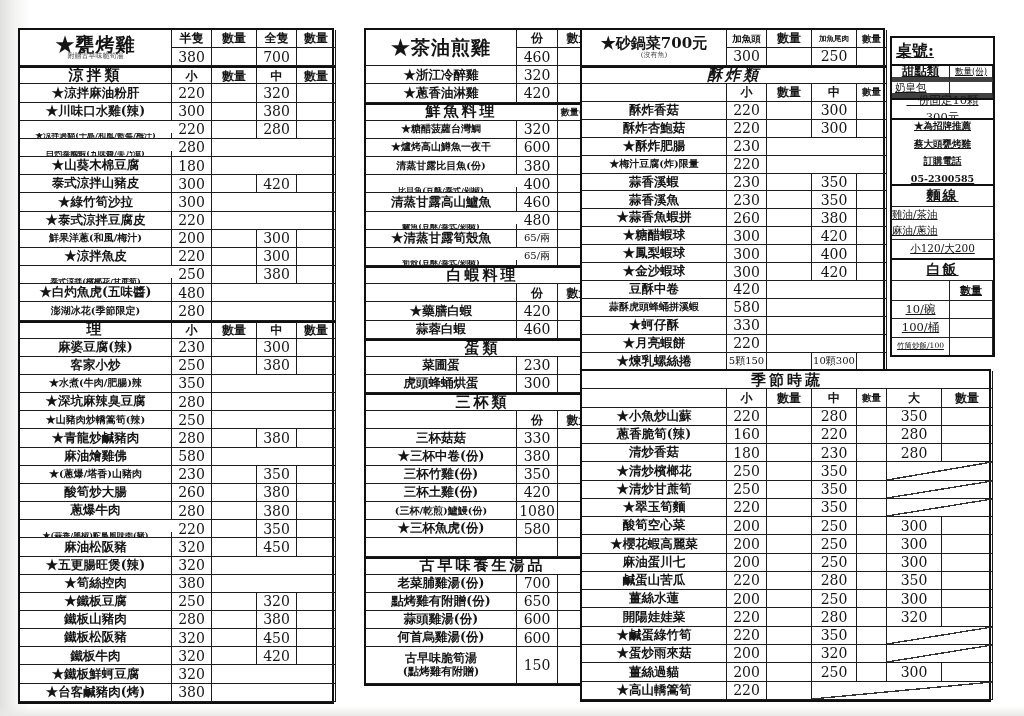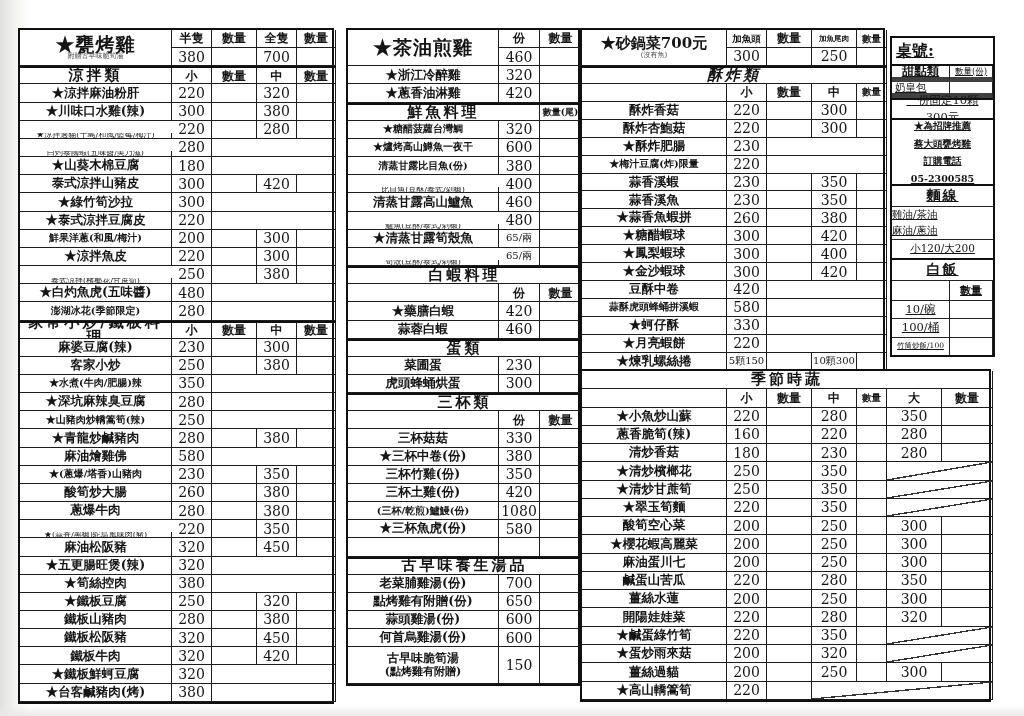--- a/index.html
+++ b/index.html
@@ -7,28 +7,28 @@
   .stage{position:relative;width:1024px;height:716px;overflow:hidden;
          background:linear-gradient(90deg,#e0e0de 0px,#f4f4f2 16px,#ffffff 30px);}
   .stage::after{content:"";position:absolute;left:0;right:0;bottom:0;height:10px;
          background:linear-gradient(0deg,#e9e9e7,rgba(255,255,255,0));}
   .tbl{position:absolute;display:grid;border:2px solid #101010;background:#fff;box-sizing:border-box;}
   .cell{display:flex;flex-direction:column;justify-content:center;align-items:center;text-align:center;
         border-right:1px solid #1c1c1c;border-bottom:1px solid #1c1c1c;box-sizing:border-box;
         overflow:hidden;padding:0 1px;line-height:1.02;}
   .nm{font-size:12.5px;font-weight:600;}
   .md{font-size:10px;font-weight:600;}
-  .sm{font-size:8px;font-weight:400;margin-top:12px;}
+  .sm{font-size:8px;font-weight:700;margin-top:12px;}
   .num{font-size:14px;}
   .num2{font-size:10px;}
   .hd{font-size:12px;font-weight:700;}
   .t10{font-size:9.5px;}
   .t9{font-size:9px;}
   .t8{font-size:7.5px;}
-  .ti{font-size:15px;font-weight:800;letter-spacing:3px;}
+  .ti{font-size:15px;font-weight:800;letter-spacing:3px;justify-content:flex-end;}
   .bt{border-top:2px solid #101010;}
   .big .main{font-size:19px;font-weight:800;letter-spacing:1px;}
   .big .sub{font-size:7px;color:#444;margin-top:-2px;}
   .big2 .main{font-size:15px;font-weight:800;}
   .big2 .sub{font-size:7px;color:#444;}
   .two .main{font-size:12px;}
   .two .sub{font-size:11px;margin-top:2px;}
   .sl{background:linear-gradient(to bottom right,transparent 48%,#333 48%,#333 52%,transparent 52%);}
   
   .sidebar{position:absolute;left:890px;top:36px;width:105px;display:flex;flex-direction:column;text-decoration:underline;}
@@ -411,21 +411,21 @@
       </div>
       <div class="cell" style="grid-column: span 3;"></div>
       <div class="cell nm">
         <div class="main">★台客鹹豬肉(烤)</div>
       </div>
       <div class="cell num">
         <div class="main">380</div>
       </div>
       <div class="cell" style="grid-column: span 3;"></div>
     </div>
-  <div class="tbl" id="t-mid" style="left: 346px; top: 28px; width: 234px; grid-template-columns: 151px 41px 42px; grid-auto-rows: 18.17px;">
+  <div class="tbl" id="t-mid" style="left: 364px; top: 28px; width: 234px; grid-template-columns: 151px 41px 42px; grid-auto-rows: 18.17px;">
       <div class="cell big" style="grid-row: span 2;">
         <div class="main">★茶油煎雞</div>
       </div>
       <div class="cell hd">
         <div class="main">份</div>
       </div>
       <div class="cell hd">
         <div class="main">數量</div>
       </div>
       <div class="cell num">

